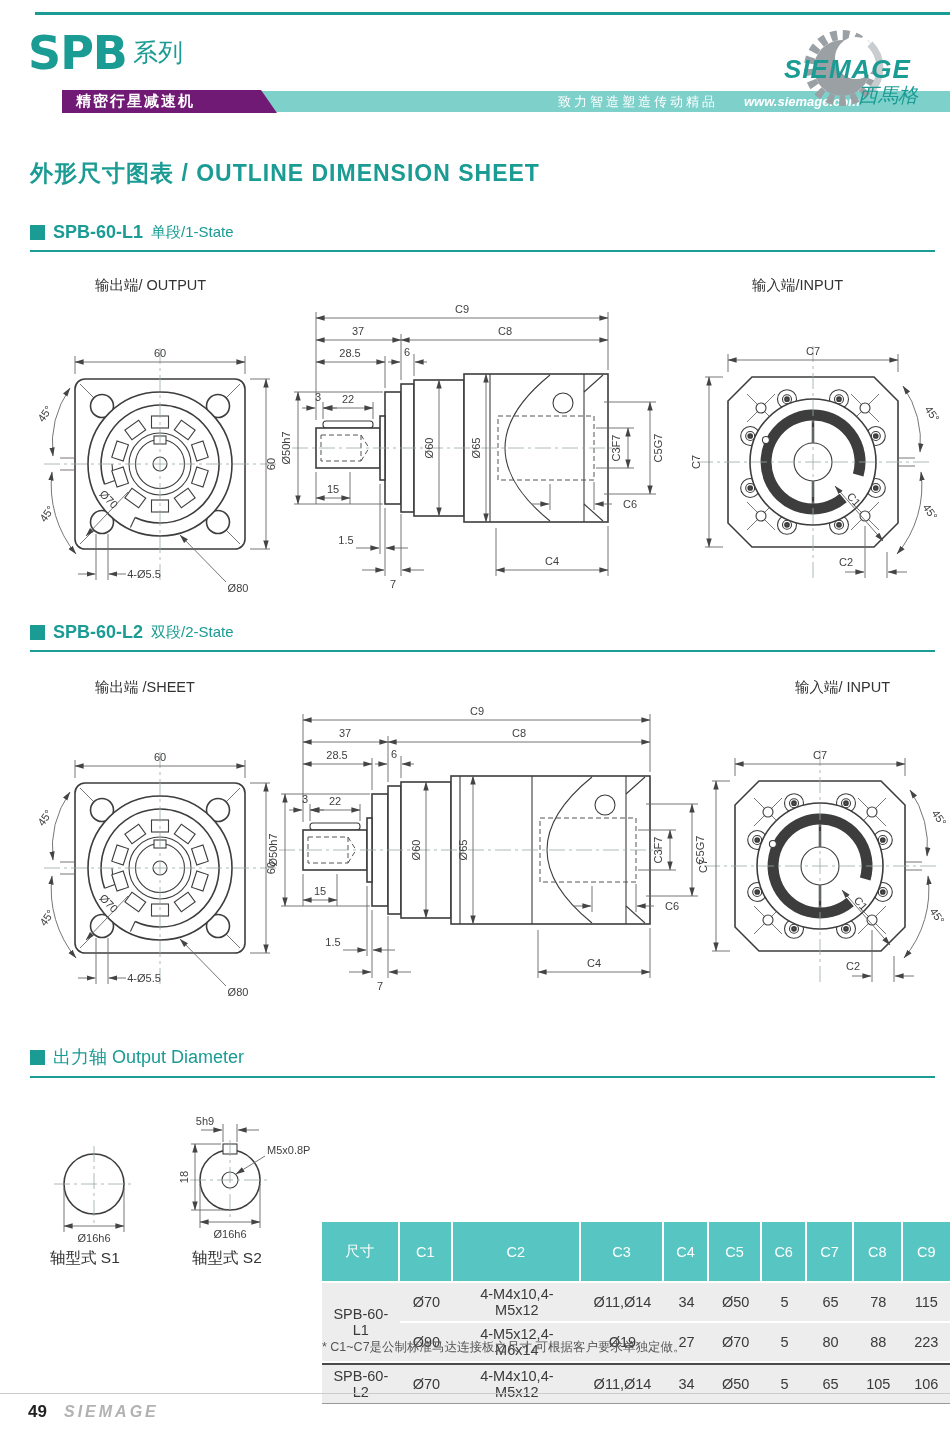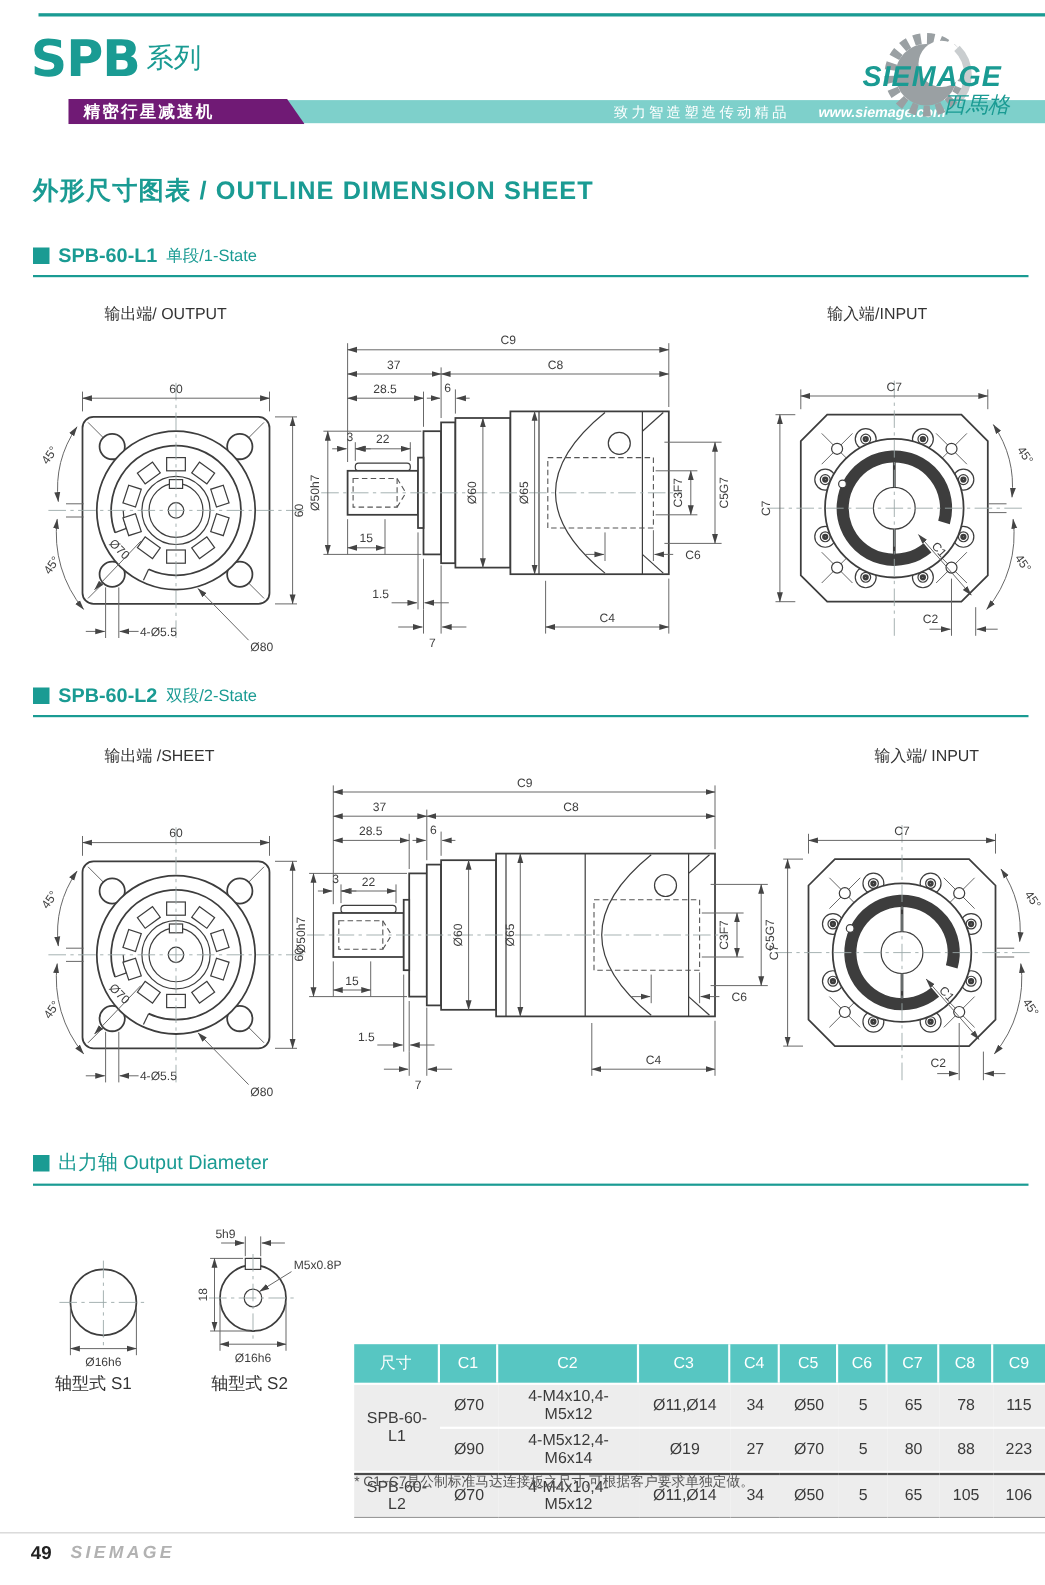--- a/index.html
+++ b/index.html
@@ -43,21 +43,21 @@
   .ol3{stroke:#3d3d3d;stroke-width:1.1;fill:#fff;}
   .olt{stroke:#3d3d3d;stroke-width:1.1;fill:none;}
   .clamp{stroke:#3d3d3d;stroke-width:11;fill:none;}
   .ols{stroke:#3d3d3d;stroke-width:2.5;fill:none;}
   .dsh{stroke:#555;stroke-width:1;fill:none;stroke-dasharray:5 3;}
   .dt{font:11px "Liberation Sans",sans-serif;fill:#3f3f3f;}
   
   .shaft-label{position:absolute;font-size:15.5px;color:#333;}
   
   .dim-table{position:absolute;left:322px;top:1220px;border-collapse:separate;border-spacing:0 2px;}
-  .dim-table th{background:#57c6c2;color:#fff;font-size:14.5px;font-weight:normal;padding:8px 6px;
+  .dim-table th{background:#57c6c2;color:#fff;font-size:14.5px;font-weight:normal;padding:20px 6px;
       border-right:2px solid #fff;}
   .dim-table th:last-child{border-right:none;}
   .dim-table td{background:#ededed;font-size:14.5px;color:#3a3a3a;text-align:center;padding:3px 6px;}
   .dim-table tr.dark-sep td{border-top:2px solid #4a4a4a;border-bottom:1.5px solid #999;}
   .model-cell{font-size:13.5px;}
   .notes{position:absolute;left:322px;top:1338px;font-size:12.5px;color:#555;line-height:1.55;}
   
   .footer-line{position:absolute;left:0;right:0;top:1393px;border-top:1.5px solid #ccc;}
   .page-num{position:absolute;left:28px;top:1402px;font-size:17px;font-weight:bold;color:#222;}
   .footer-brand{position:absolute;left:64px;top:1403px;font-size:16px;font-weight:bold;font-style:italic;

